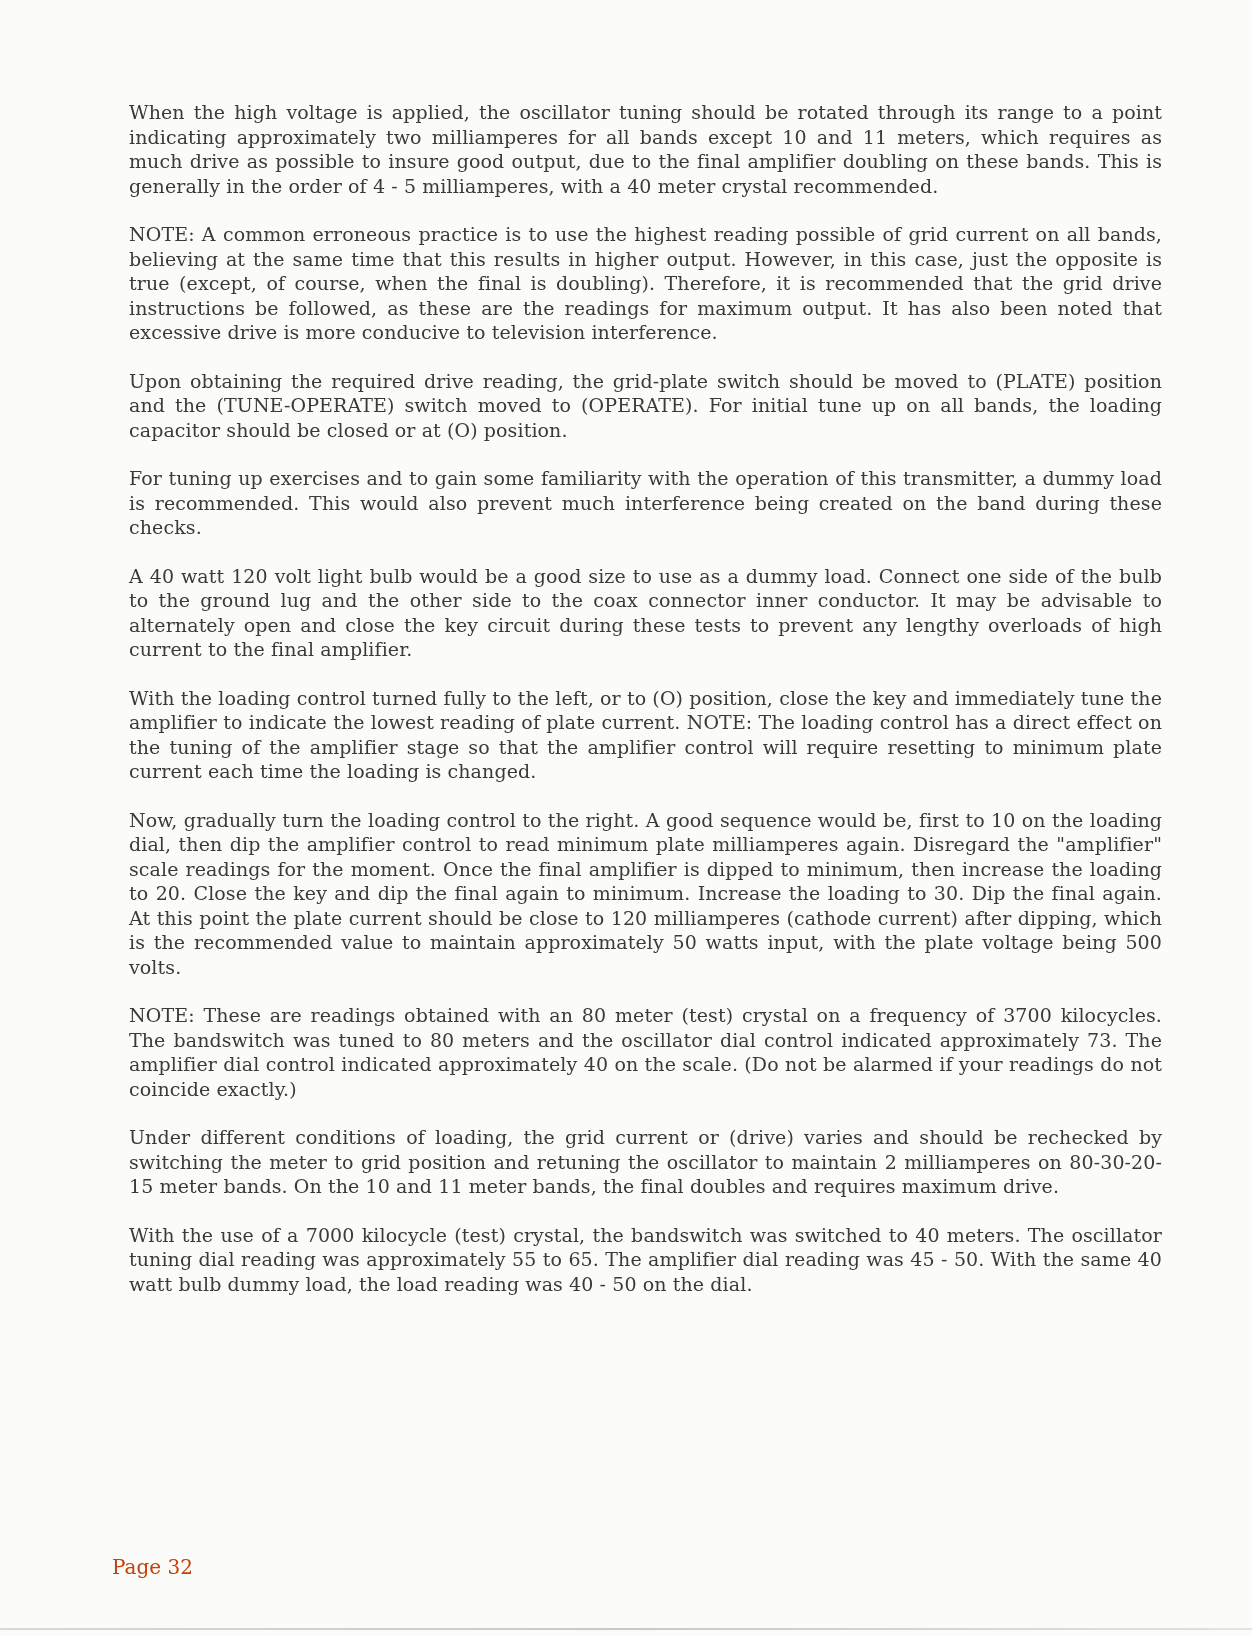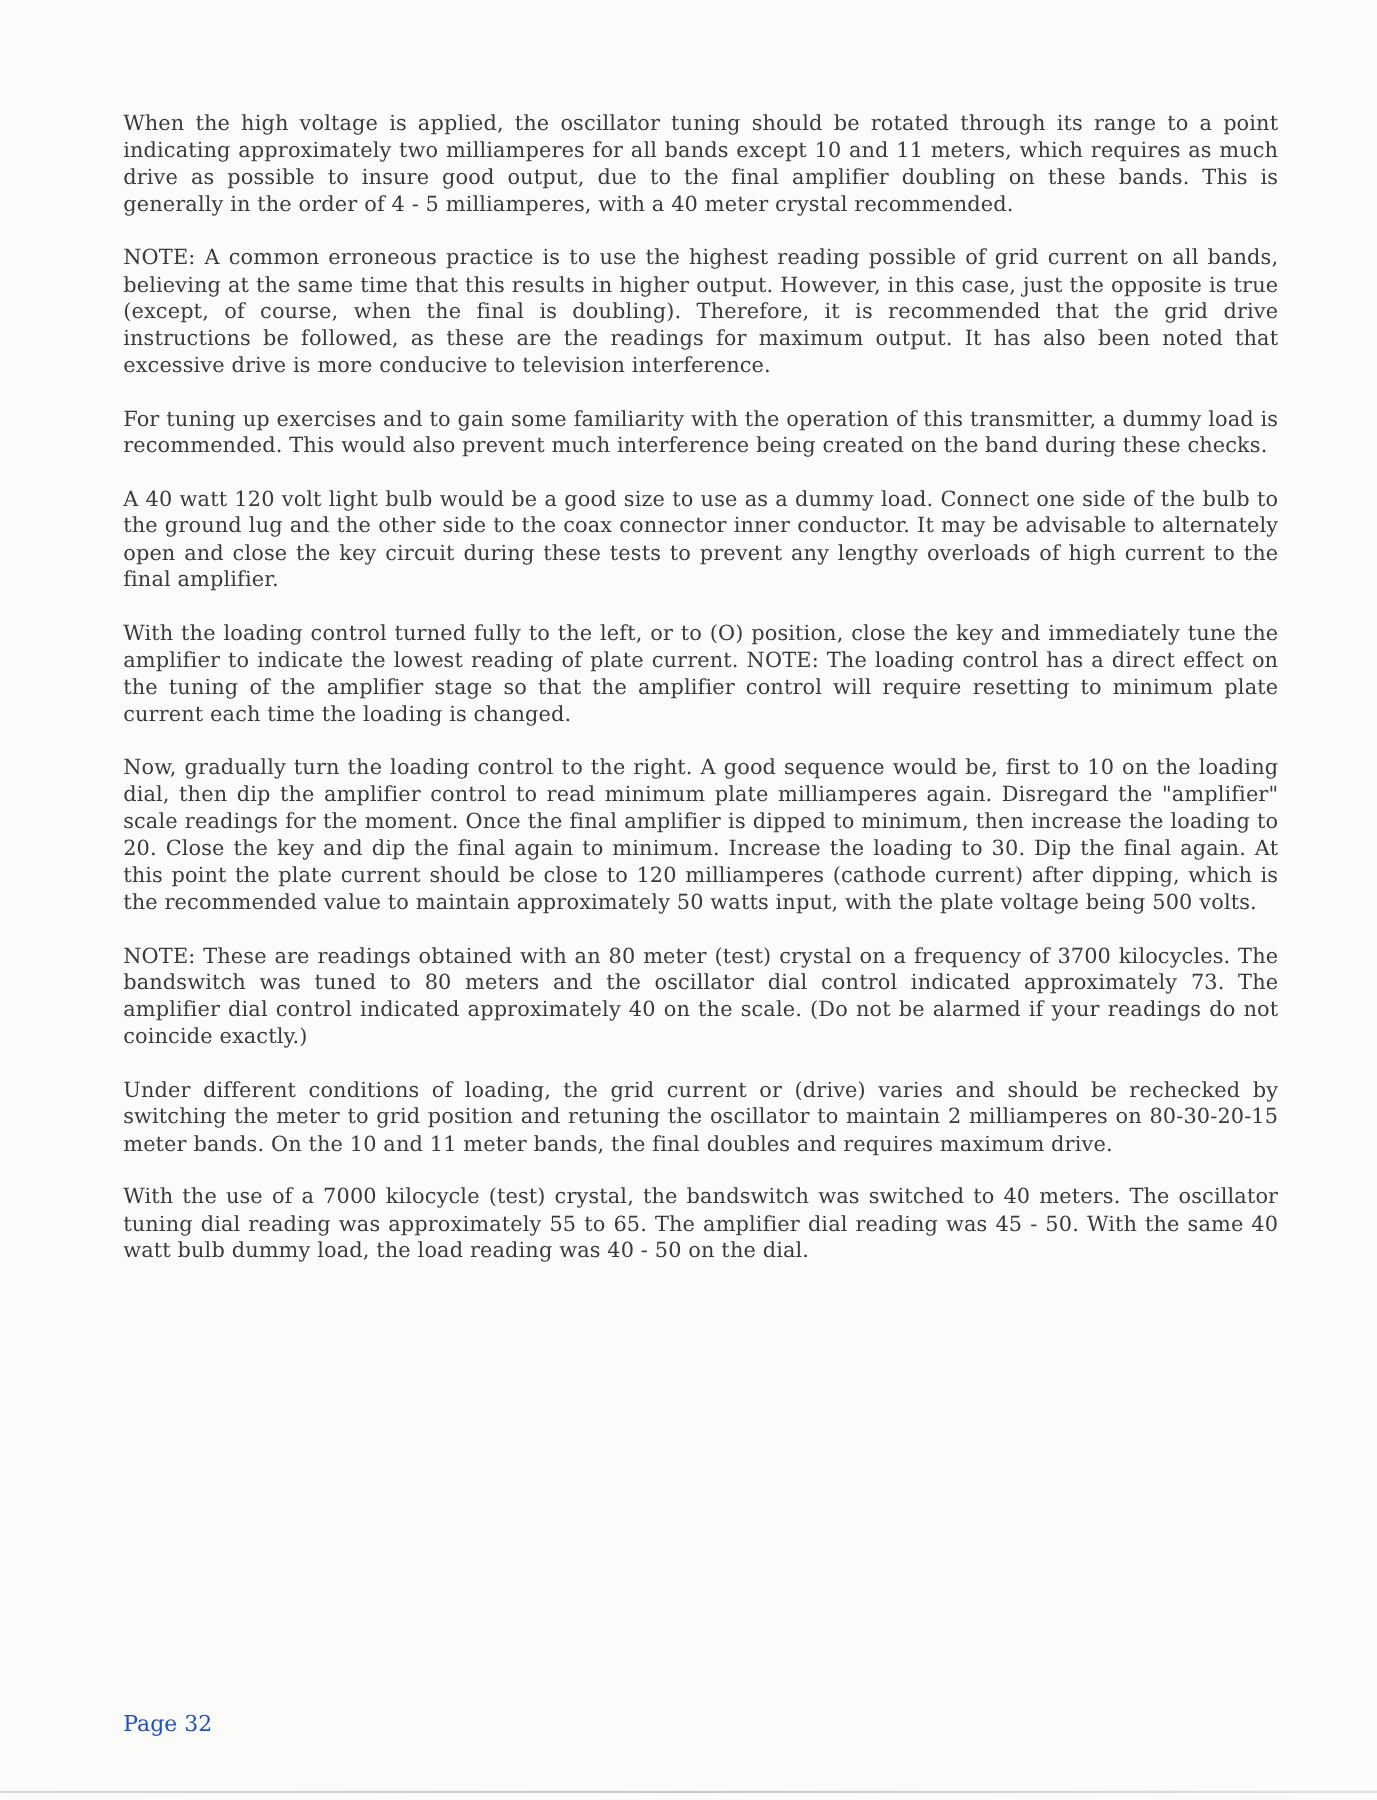--- a/index.html
+++ b/index.html
@@ -4,38 +4,39 @@
 <style>
   html, body { margin: 0; padding: 0; }
   body {
     width: 1252px; height: 1636px; background: #fbfbf9;
     position: relative; overflow: hidden;
     font-family: "DejaVu Serif", "Liberation Serif", serif;
     color: #3a3a3a;
   }
   .page { position: absolute; left: 112px; top: 100px; width: 1050px; }
   .para {
-    font-size: 19px; line-height: 24.5px; margin: 0 0 24px 0;
+    font-size: 19px; line-height: 24.5px; margin: 0 0 24px 17px;
     text-align: justify; letter-spacing: 0.1px;
   }
   .footer {
     position: absolute; left: 112px; top: 1555px;
-    font-size: 20px; color: #1d4ed8;
+    font-size: 20px; color: #c2410c;
   }
   .bottom-line {
     position: absolute; left: 0; right: 0; top: 1628px; height: 2px;
     background: linear-gradient(90deg,#d8d8d4,#c9c9c5,#e2e2de);
   }
 </style>
 </head>
 <body>
 
 <div class="page">
   <p class="para">When the high voltage is applied, the oscillator tuning should be rotated through its range to a point indicating approximately two milliamperes for all bands except 10 and 11 meters, which requires as much drive as possible to insure good output, due to the final amplifier doubling on these bands. This is generally in the order of 4 - 5 milliamperes, with a 40 meter crystal recommended.</p>
   <p class="para">NOTE: A common erroneous practice is to use the highest reading possible of grid current on all bands, believing at the same time that this results in higher output. However, in this case, just the opposite is true (except, of course, when the final is doubling). Therefore, it is recommended that the grid drive instructions be followed, as these are the readings for maximum output. It has also been noted that excessive drive is more conducive to television interference.</p>
+  <p class="para">Upon obtaining the required drive reading, the grid-plate switch should be moved to (PLATE) position and the (TUNE-OPERATE) switch moved to (OPERATE). For initial tune up on all bands, the loading capacitor should be closed or at (O) position.</p>
   <p class="para">For tuning up exercises and to gain some familiarity with the operation of this transmitter, a dummy load is recommended. This would also prevent much interference being created on the band during these checks.</p>
   <p class="para">A 40 watt 120 volt light bulb would be a good size to use as a dummy load. Connect one side of the bulb to the ground lug and the other side to the coax connector inner conductor. It may be advisable to alternately open and close the key circuit during these tests to prevent any lengthy overloads of high current to the final amplifier.</p>
   <p class="para">With the loading control turned fully to the left, or to (O) position, close the key and immediately tune the amplifier to indicate the lowest reading of plate current. NOTE: The loading control has a direct effect on the tuning of the amplifier stage so that the amplifier control will require resetting to minimum plate current each time the loading is changed.</p>
   <p class="para">Now, gradually turn the loading control to the right. A good sequence would be, first to 10 on the loading dial, then dip the amplifier control to read minimum plate milliamperes again. Disregard the "amplifier" scale readings for the moment. Once the final amplifier is dipped to minimum, then increase the loading to 20. Close the key and dip the final again to minimum. Increase the loading to 30. Dip the final again. At this point the plate current should be close to 120 milliamperes (cathode current) after dipping, which is the recommended value to maintain approximately 50 watts input, with the plate voltage being 500 volts.</p>
   <p class="para">NOTE: These are readings obtained with an 80 meter (test) crystal on a frequency of 3700 kilocycles. The bandswitch was tuned to 80 meters and the oscillator dial control indicated approximately 73. The amplifier dial control indicated approximately 40 on the scale. (Do not be alarmed if your readings do not coincide exactly.)</p>
   <p class="para">Under different conditions of loading, the grid current or (drive) varies and should be rechecked by switching the meter to grid position and retuning the oscillator to maintain 2 milliamperes on 80-30-20-15 meter bands. On the 10 and 11 meter bands, the final doubles and requires maximum drive.</p>
   <p class="para">With the use of a 7000 kilocycle (test) crystal, the bandswitch was switched to 40 meters. The oscillator tuning dial reading was approximately 55 to 65. The amplifier dial reading was 45 - 50. With the same 40 watt bulb dummy load, the load reading was 40 - 50 on the dial.</p>
 </div>
 
 <div class="footer">Page 32</div>

